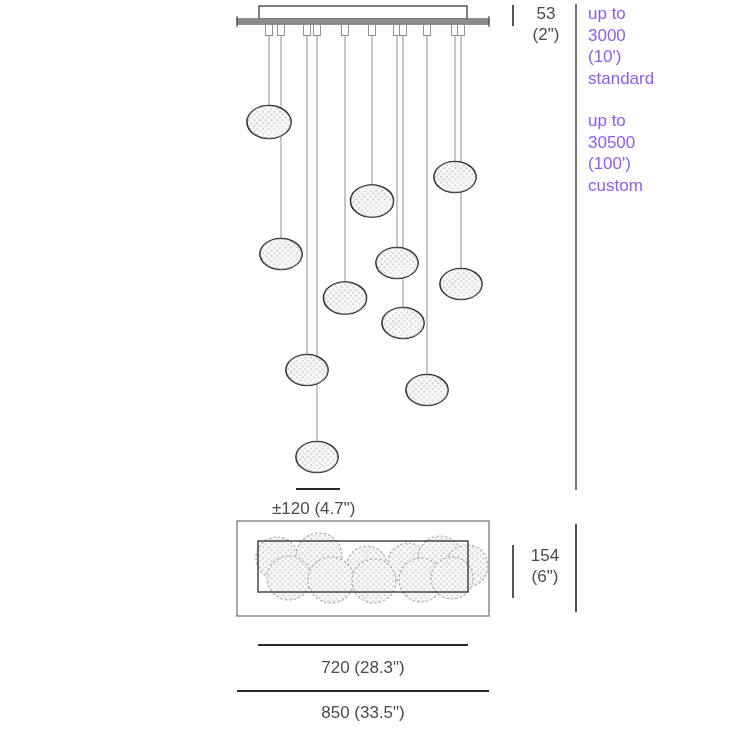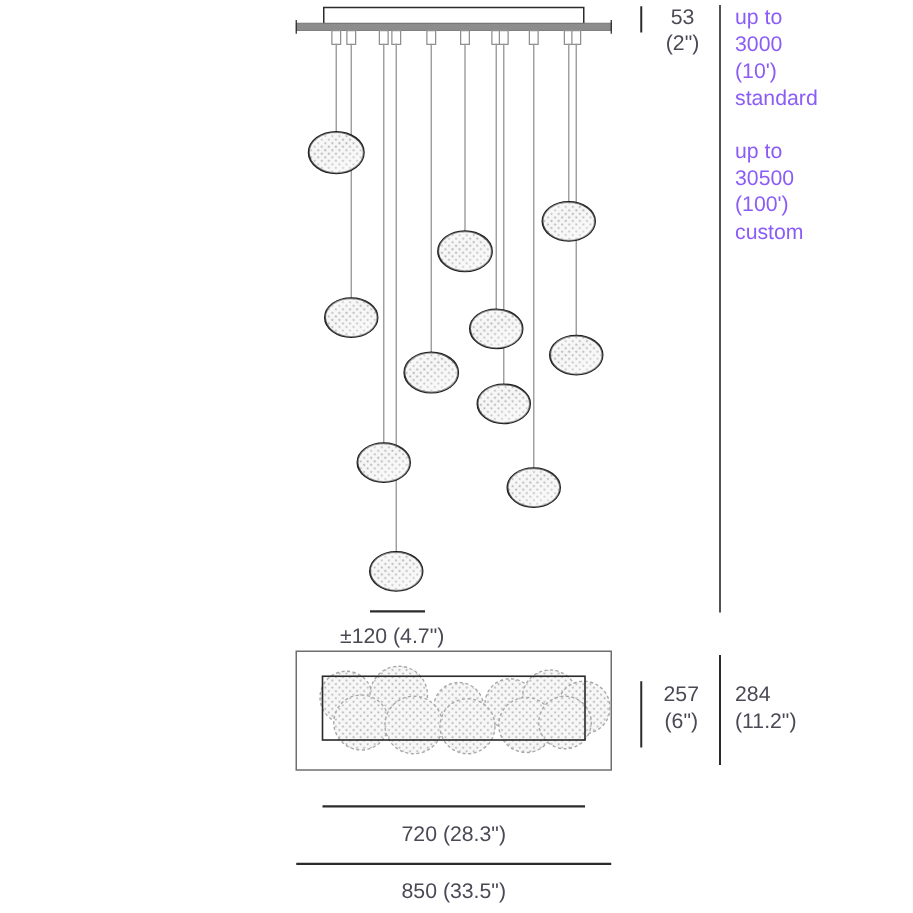--- a/index.html
+++ b/index.html
@@ -177,23 +177,21 @@
 (10')
 standard</div>
 
   <div class="note-text" style="left:588px;top:110px;width:135px;">up to
 30500
 (100')
 custom</div>
 
   <div class="dim-text" style="left:272px;top:498px;width:160px;">±120 (4.7")</div>
 
-  <div class="dim-text ctr" style="left:520px;top:545px;width:50px;">257
+  <div class="dim-text ctr" style="left:520px;top:545px;width:50px;">154
 (6")</div>
 
-  <div class="dim-text" style="left:588px;top:545px;width:130px;">284
-(11.2")</div>
 
   <div class="dim-text ctr" style="left:258px;top:657px;width:210px;">720 (28.3")</div>
 
   <div class="dim-text ctr" style="left:237px;top:702px;width:252px;">850 (33.5")</div>
 
 </div>
 
 </body></html>

